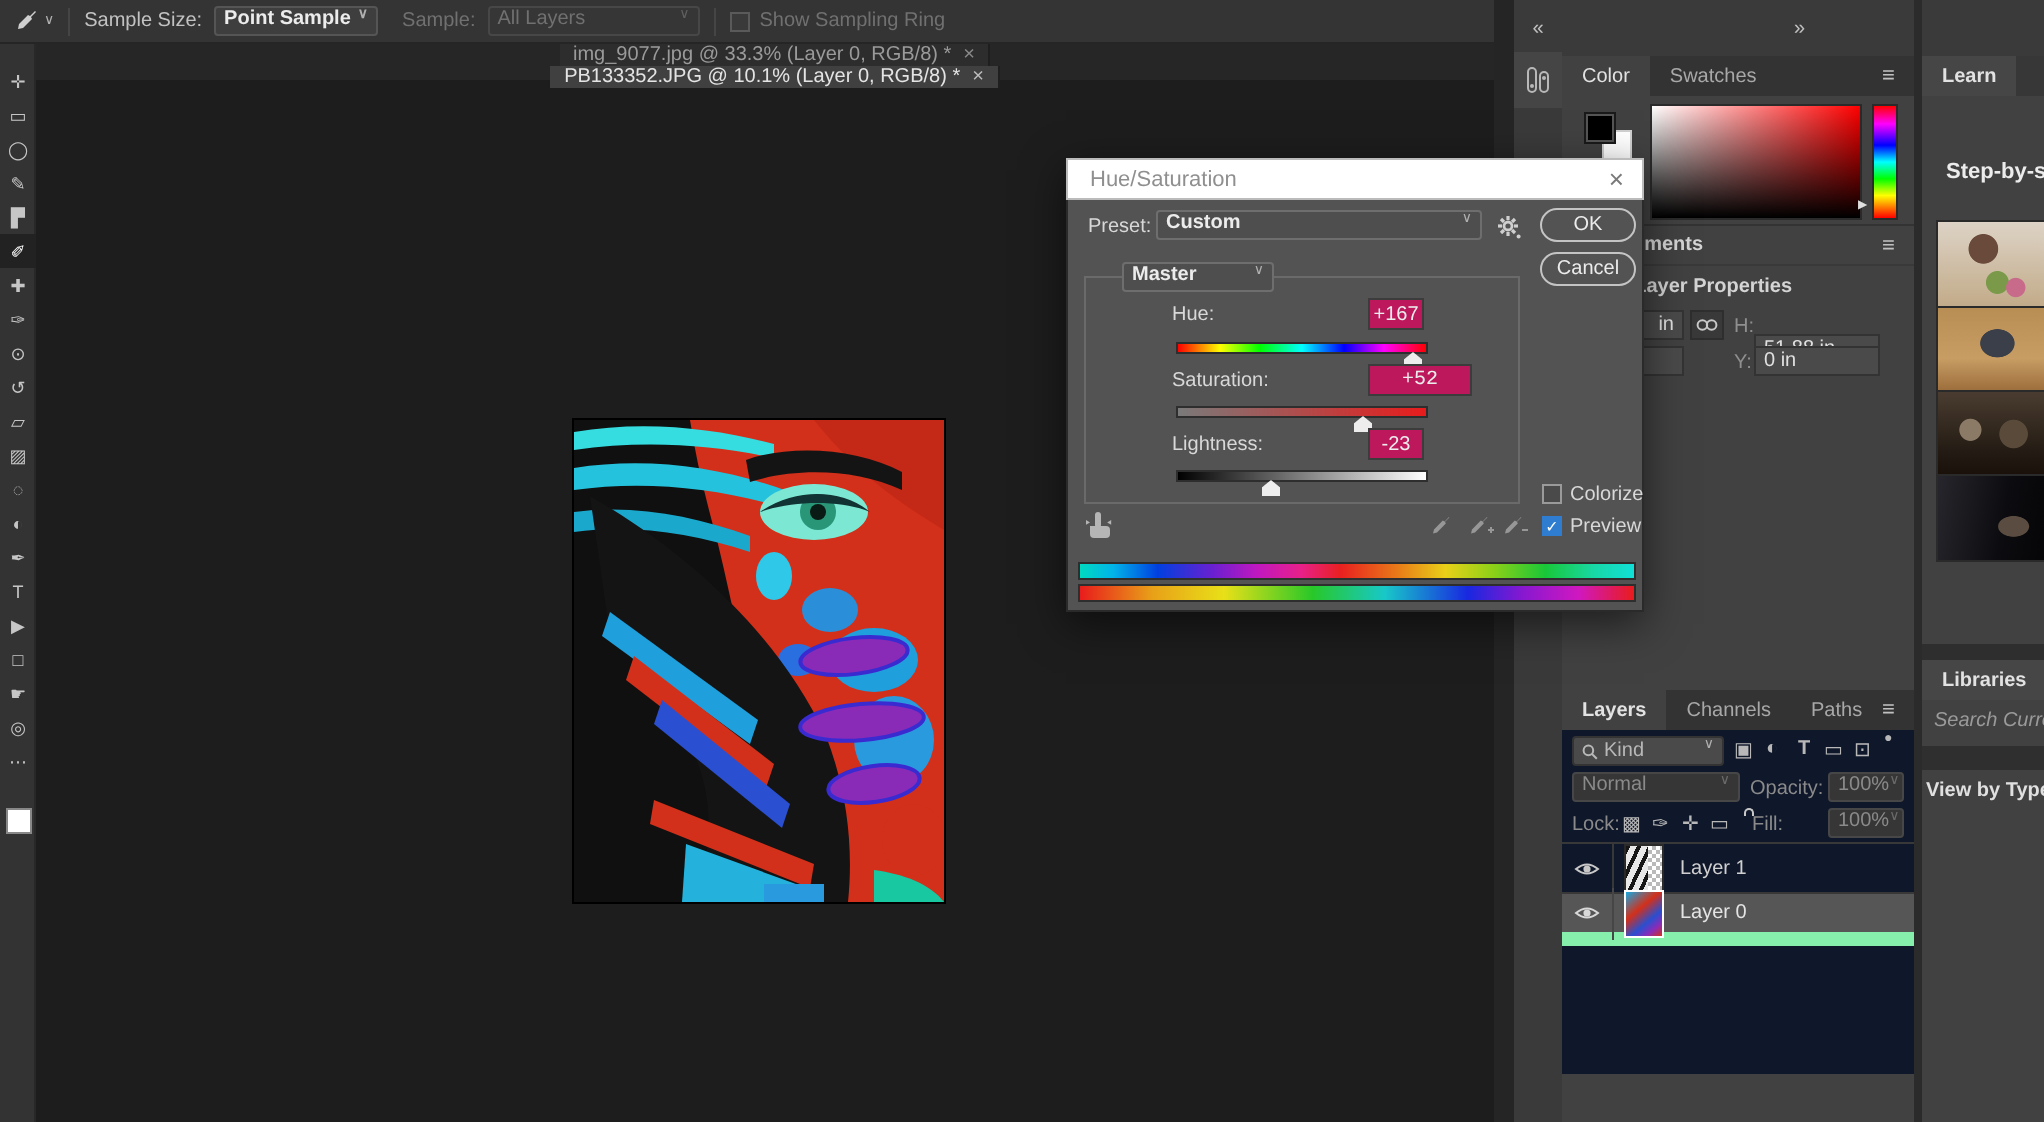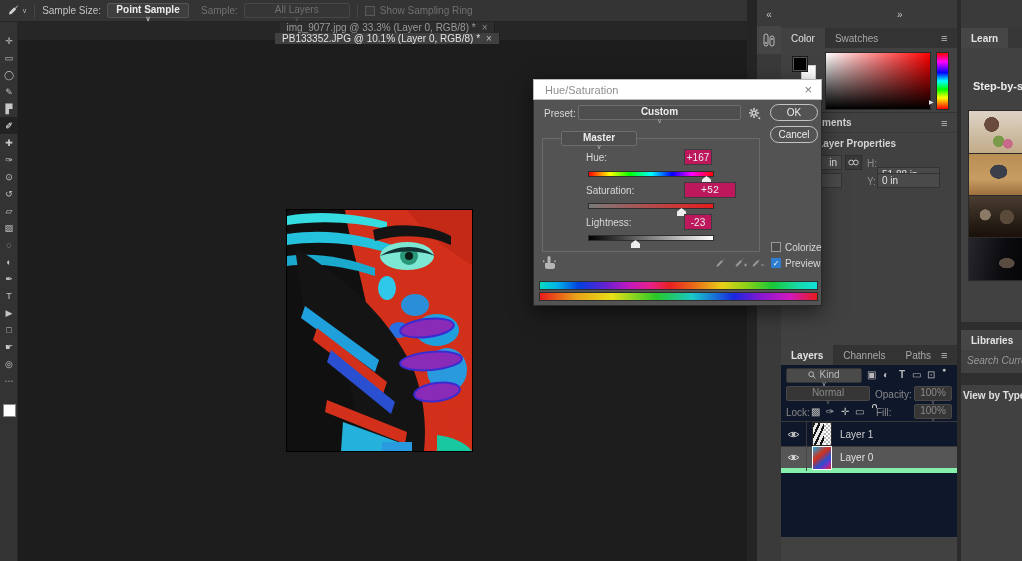--- a/index.html
+++ b/index.html
@@ -5,21 +5,21 @@
   html,body{margin:0;padding:0;background:#111;}
   #app{position:relative;width:1022px;height:561px;background:#1d1d1d;overflow:hidden;
        font-family:"Liberation Sans",sans-serif;font-size:10px;color:#c8c8c8;-webkit-font-smoothing:antialiased;}
   .abs{position:absolute;}
   .row{display:flex;align-items:center;}
   .lbl{color:#c2c2c2;}
   .dim{color:#707070;}
   .chev{font-size:7px;color:#b0b0b0;line-height:1;}
   .menuic{color:#c0c0c0;font-size:11px;line-height:1;}
   .sep{width:1px;height:14px;background:#454545;margin:0 7px;}
-  .ddl{display:flex;align-items:center;justify-content:space-between;background:#3e3e3e;border:1px solid #555;height:15px;padding:0 4px;box-sizing:border-box;border-radius:2px;flex-direction:column;}
+  .ddl{display:flex;justify-content:space-between;background:#3e3e3e;border:1px solid #555;height:15px;padding:0 4px;box-sizing:border-box;border-radius:2px;}
   .ddl.gray{background:#363636;border-color:#474747;}
   .ptab{height:20px;display:inline-flex;align-items:center;padding:0 10px;color:#a8a8a8;}
   .ptab.on{background:#414141;color:#e2e2e2;}
   .field{background:#4a4a4a;border:1px solid #333;height:15px;box-sizing:border-box;color:#e0e0e0;display:flex;align-items:center;padding:0 4px;}
   .vbox{background:#be185d;border:1px solid #3c3c3c;height:16px;box-sizing:border-box;color:#ececec;display:flex;align-items:center;justify-content:center;}
   .pill{border:1px solid #c4c4c4;border-radius:9px;height:17px;box-sizing:border-box;display:flex;align-items:center;justify-content:center;color:#ececec;background:transparent;font-size:10px;}
   .track{position:absolute;height:4px;border:1px solid #2e2e2e;box-sizing:content-box;}
   .handle{position:absolute;width:9px;height:8px;background:#ededed;clip-path:polygon(50% 0,100% 45%,100% 100%,0 100%,0 45%);box-shadow:0 0 1px #000;}
   .cb{width:10px;height:10px;border:1px solid #9a9a9a;background:#4a4a4a;box-sizing:border-box;}
   .cb.on{background:#2e7dd1;border-color:#2e7dd1;color:#fff;font-size:8px;display:flex;align-items:center;justify-content:center;}
@@ -287,21 +287,21 @@
               <path d="M1 4.5 Q6.5 0 12 4.5 Q6.5 9 1 4.5 Z" fill="none" stroke="#c8c8c8"></path>
               <circle cx="6.5" cy="4.5" r="1.8" fill="#c8c8c8"></circle>
             </svg>
           </span>
         <span style="width:1px;height:26px;background:#383838;margin-left:6px;"></span>
         <span class="thumbimg" style="margin-left:5px;width:18px;height:22px;position:relative;background:repeating-linear-gradient(115deg,#161616 0 2px,#e8e8e8 2px 5px);overflow:hidden;">
           <span class="checker" style="position:absolute;right:0;top:0;width:7px;height:22px;display:block;"></span>
         </span>
         <span style="margin-left:8px;color:#d0d0d0;">Layer 1</span>
       </div>
-      <div class="abs row" style="left:0;top:82px;width:176px;height:26px;background:#565656;border-bottom:5px solid #86efac;box-sizing:border-box;">
+      <div class="abs row" style="left:0;top:82px;width:176px;height:26px;background:#565656;border-bottom:7px solid #86efac;box-sizing:border-box;">
         <span style="margin-left:6px;">
             <svg width="13" height="9" viewBox="0 0 13 9">
               <path d="M1 4.5 Q6.5 0 12 4.5 Q6.5 9 1 4.5 Z" fill="none" stroke="#d8d8d8"></path>
               <circle cx="6.5" cy="4.5" r="1.8" fill="#d8d8d8"></circle>
             </svg>
           </span>
         <span style="width:1px;height:26px;background:#464646;margin-left:6px;"></span>
         <span style="margin-left:5px;width:18px;height:22px;border:1px solid #fff;background:linear-gradient(140deg,#18a8e0 0%,#d2301a 38%,#2a4fd0 65%,#8a2bb8 82%,#d2301a 100%);"></span>
         <span style="margin-left:8px;color:#e4e4e4;">Layer 0</span>
       </div>

